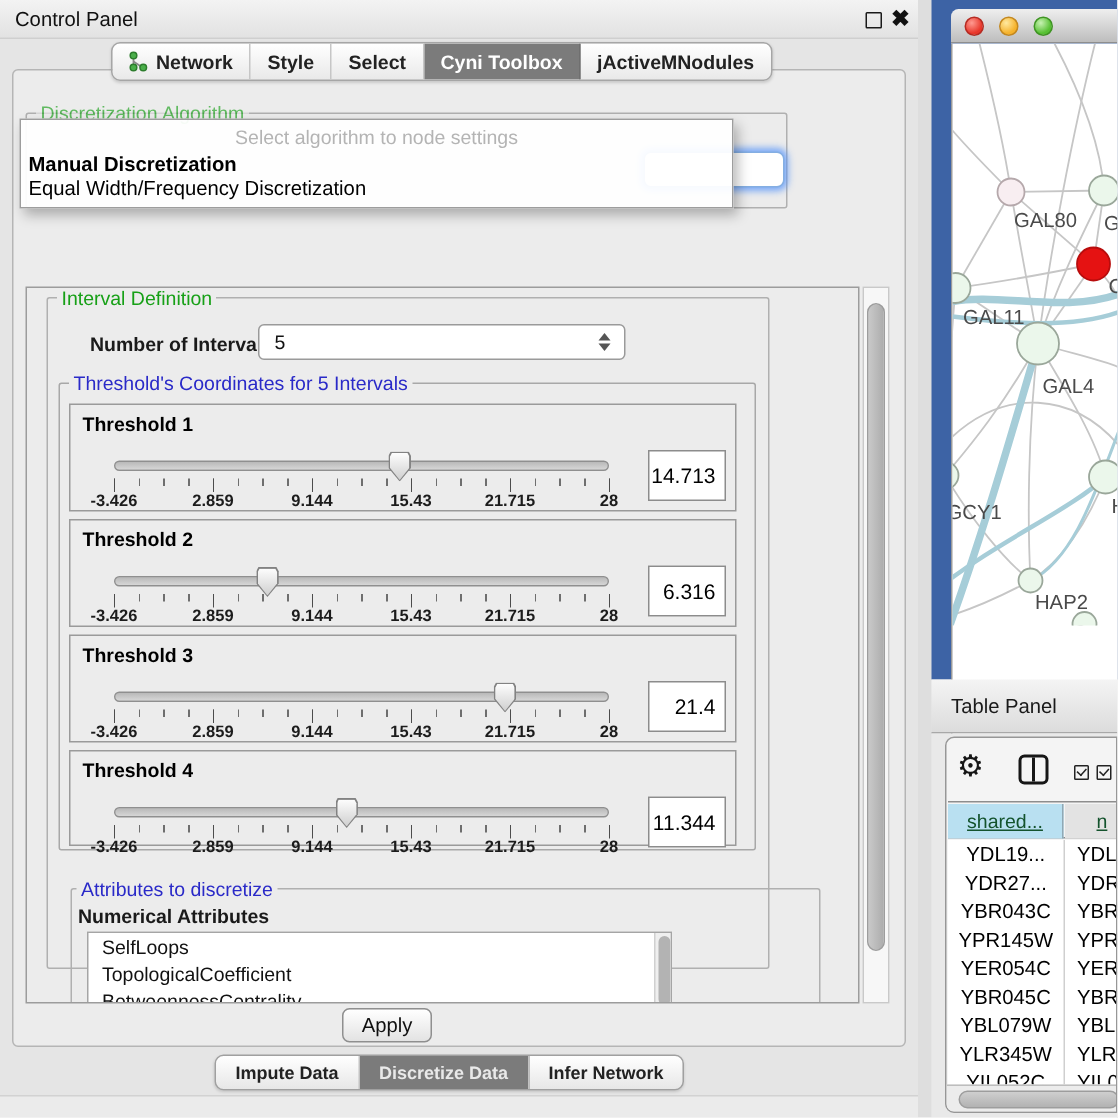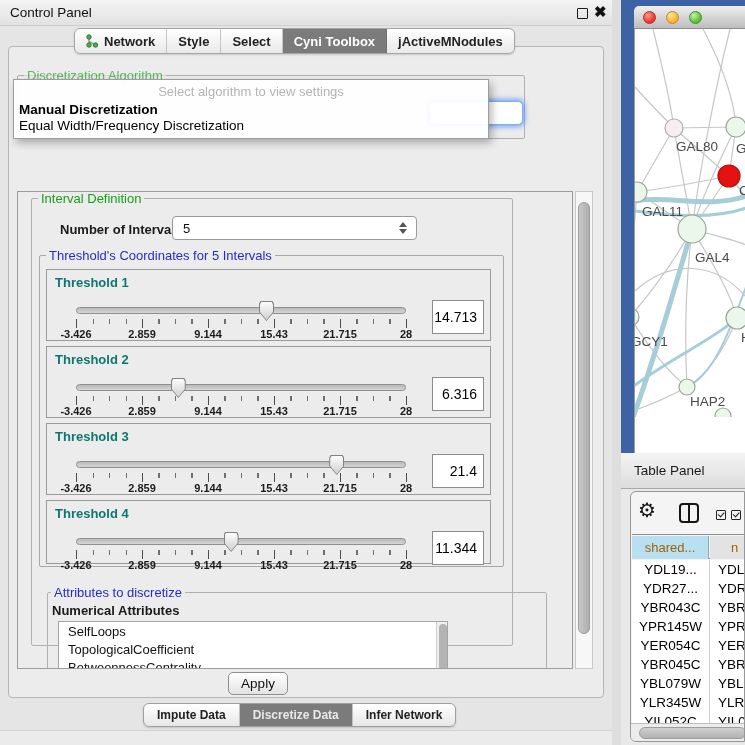--- a/index.html
+++ b/index.html
@@ -52,21 +52,21 @@
   .algo-item.reg { top:38px; }
 
   
   .viewport { position:absolute; left:8px; top:144px; width:556px; height:478px; border:1px solid #9c9c9c; background:#ececec; overflow:hidden; }
   .vscroll { position:absolute; left:566px; top:144px; width:18px; height:478px; background:#f7f7f7; border:1px solid #c9c9c9; }
   .vscroll .thumb-v { position:absolute; left:2px; top:10px; width:12px; height:432px; border-radius:6px;
     background:linear-gradient(to right,#c9c9c9,#adadad); border:1px solid #9d9d9d; cursor:pointer; }
 
   
   .thr-box { position:absolute; left:6px; width:445px; height:72px; border:1px solid #9a9a9a; background:#ececec; }
-  .thr-title { position:absolute; left:8px; top:5px; font-weight:bold; font-size:13px; color:#0f766e; }
+  .thr-title { position:absolute; left:8px; top:5px; font-weight:bold; font-size:13px; color:#000000; }
   .track { position:absolute; left:29px; top:37px; width:330px; height:7px; border-radius:4px;
     background:linear-gradient(#b9b9b9,#d6d6d6); border:1px solid #8f8f8f; cursor:pointer; }
   .thumb { position:absolute; top:31px; width:15px; height:20px; background:#828282; cursor:pointer;
     clip-path:polygon(10% 0,90% 0,100% 14%,100% 55%,50% 100%,0 55%,0 14%); }
   .thumb::after { content:""; position:absolute; inset:1px; clip-path:polygon(10% 0,90% 0,100% 14%,100% 55%,50% 100%,0 55%,0 14%);
     background:linear-gradient(#fdfdfd,#cfcfcf); }
   .ticks-minor { position:absolute; left:29px; top:49px; width:331px; height:5px;
     background:repeating-linear-gradient(to right,#6e6e6e 0 1px,transparent 1px 16.5px); }
   .ticks-major { position:absolute; left:29px; top:49px; width:331px; height:9px;
     background:repeating-linear-gradient(to right,#4c4c4c 0 1px,transparent 1px 66px); }
@@ -113,21 +113,21 @@
     border:1px solid #979797; border-radius:6px 0 0 6px; overflow:hidden; }
   .gear-icon { position:absolute; left:7px; top:6px; font-size:20px; color:#161616; cursor:pointer; }
   .split-icon { position:absolute; left:48px; top:11px; width:20px; height:20px; border:2px solid #161616; border-radius:4px; cursor:pointer; }
   .split-icon::after { content:""; position:absolute; left:7px; top:0; width:2px; height:16px; background:#161616; }
   .cb { position:absolute; top:18px; width:10px; height:10px; border:1.6px solid #222; border-radius:1px; cursor:pointer; }
   .cb::after { content:""; position:absolute; left:1.2px; top:1.4px; width:5px; height:2.6px;
     border-left:1.6px solid #222; border-bottom:1.6px solid #222; transform:rotate(-48deg); }
   .cb.c1 { left:85px; } .cb.c2 { left:100px; }
 
   .tbl-header { position:absolute; left:1px; top:42px; width:114px; height:25px; border-top:1px solid #8d8d8d; border-bottom:1px solid #8d8d8d; }
-  .th-cell { position:absolute; top:1px; height:23px; line-height:23px; font-size:13px; color:#a16207; cursor:pointer; overflow:hidden; white-space:nowrap; }
+  .th-cell { position:absolute; top:1px; height:23px; line-height:23px; font-size:13px; color:#14532d; cursor:pointer; overflow:hidden; white-space:nowrap;text-decoration:underline; }
   .th-1 { left:0; width:77px; background:#b9e0f1; border-right:1px solid #90a8b4; text-align:center; }
   .th-2 { left:78px; width:36px; background:#e3e3e3; padding-left:21px; }
   .tbl-rows { position:absolute; left:1px; top:68px; width:114px; height:163px; background:#fff; overflow:hidden; }
   .tbl-row { position:absolute; left:0; width:114px; height:19px; cursor:pointer; }
   .td-1 { position:absolute; left:0; top:0; width:77px; height:19px; line-height:19px; text-align:center; font-size:13.5px; color:#000; overflow:hidden; white-space:nowrap; }
   .td-2 { position:absolute; left:86px; top:0; width:28px; height:19px; line-height:19px; font-size:13.5px; color:#000; overflow:hidden; white-space:nowrap; }
   .col-divider { position:absolute; left:78px; top:68px; width:1px; height:163px; background:#cfcfcf; }
   .hscroll { position:absolute; left:0; top:231px; width:115px; height:18px; background:#ececec; border-top:1px solid #bdbdbd; }
   .hscroll .thumb-h { position:absolute; left:8px; top:2.5px; width:107px; height:12px; border-radius:6px;
     background:linear-gradient(#cfcfcf,#b2b2b2); border:1px solid #9d9d9d; cursor:pointer; }
@@ -172,21 +172,21 @@
   </div>
 
   <div class="cp-content">
 
     <div class="groupbox" style="left:8px; top:28px; width:508px; height:64px;">
       <span class="group-title gt-green" style="opacity:.65;">Discretization Algorithm</span>
     </div>
     <div class="combo-focused"></div>
 
     <div class="algo-popup">
-      <div class="algo-placeholder">Select algorithm to view settings</div>
+      <div class="algo-placeholder">Select algorithm to node settings</div>
       <div class="algo-item sel">Manual Discretization</div>
       <div class="algo-item reg">Equal Width/Frequency Discretization</div>
     </div>
 
 
     <div class="viewport">
 
       <div class="groupbox" style="left:13px; top:6px; width:482px; height:448px;">
         <span class="group-title gt-green">Interval Definition</span>
 

